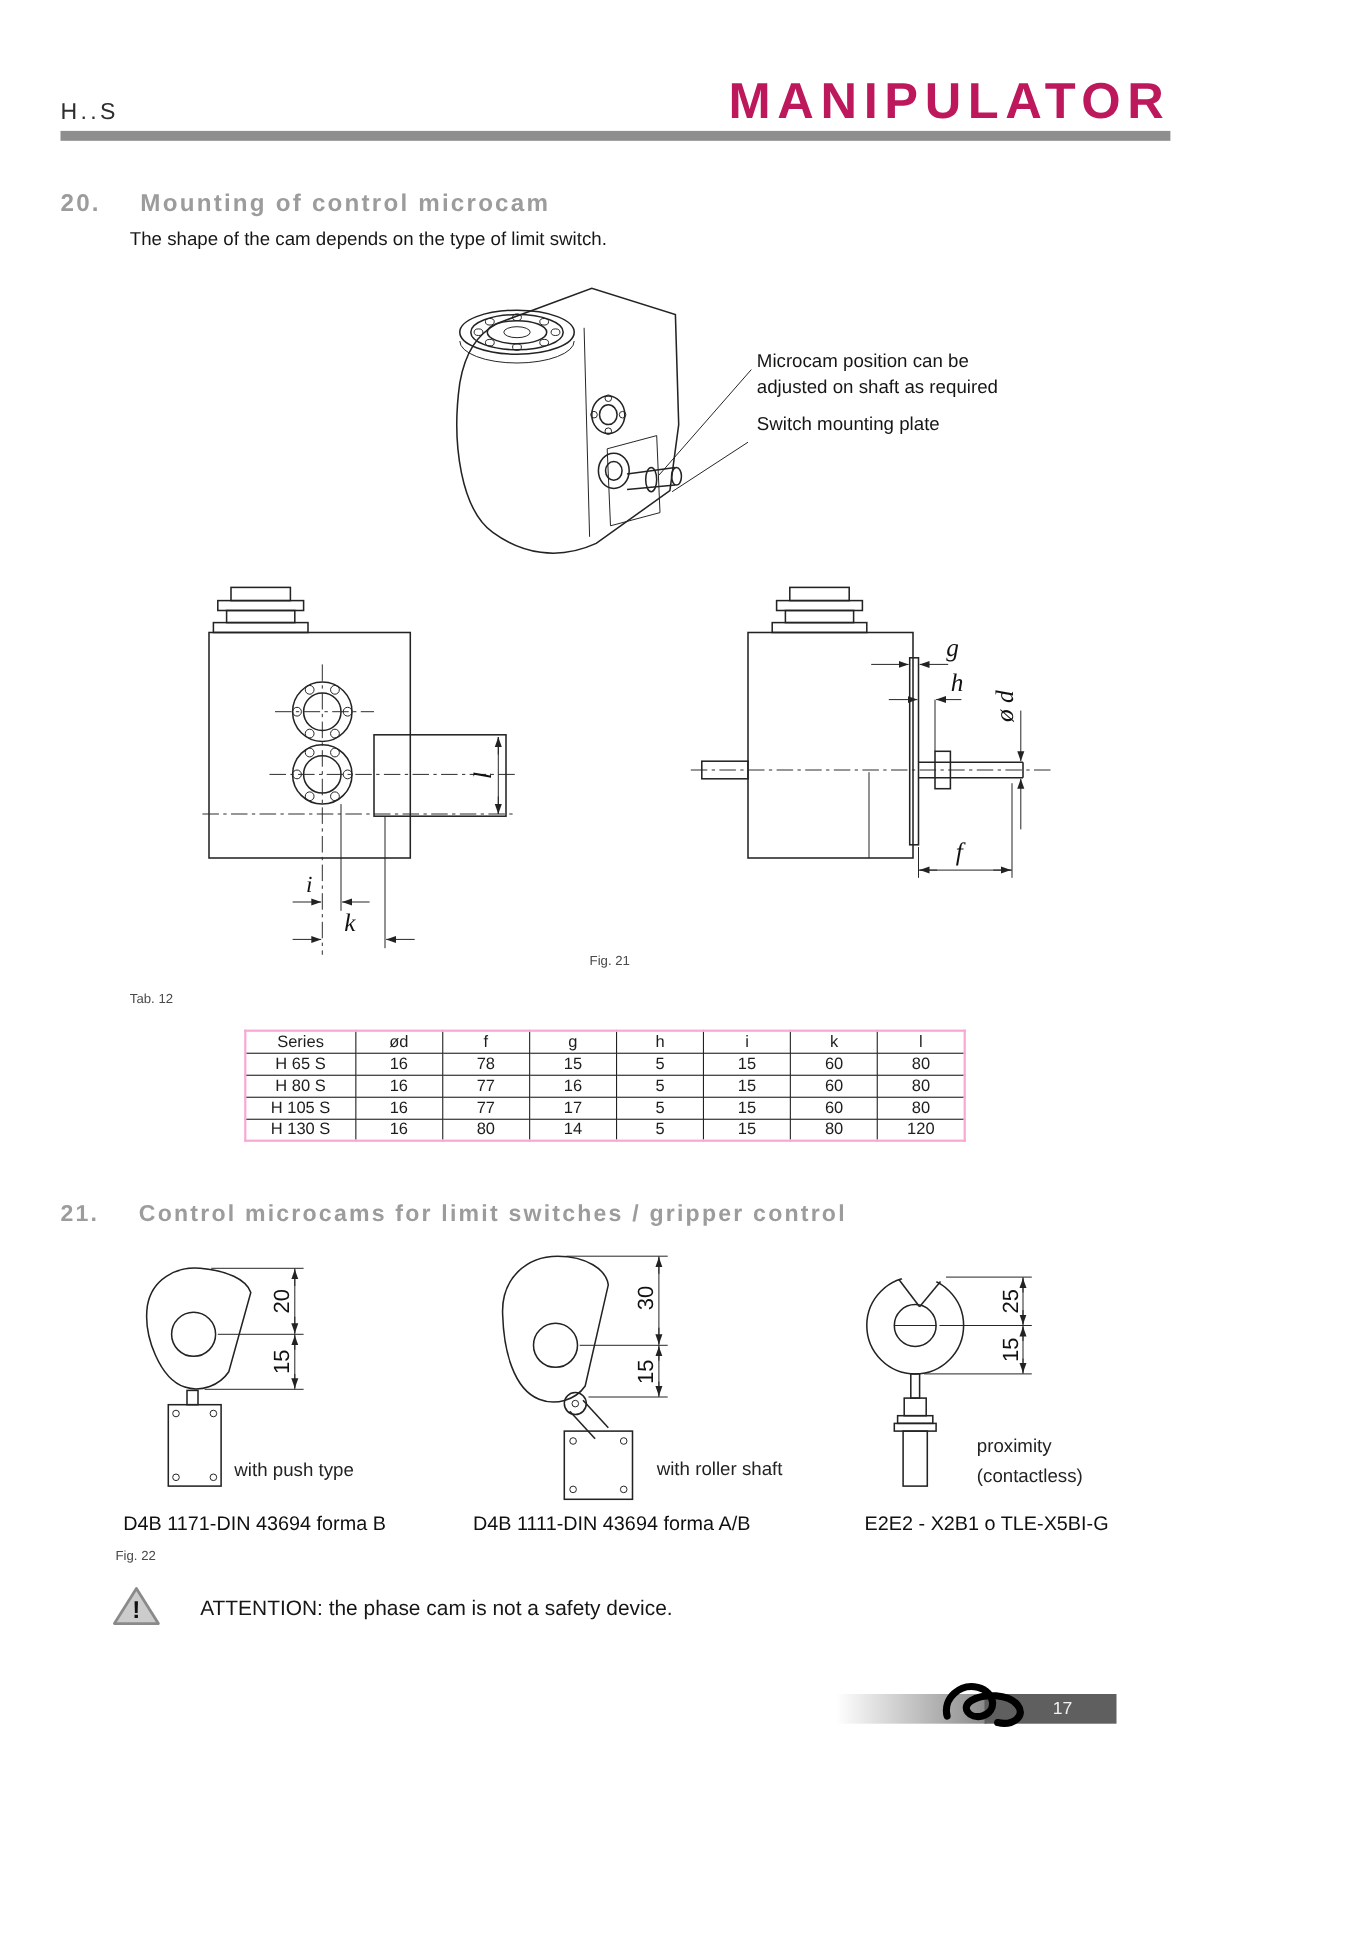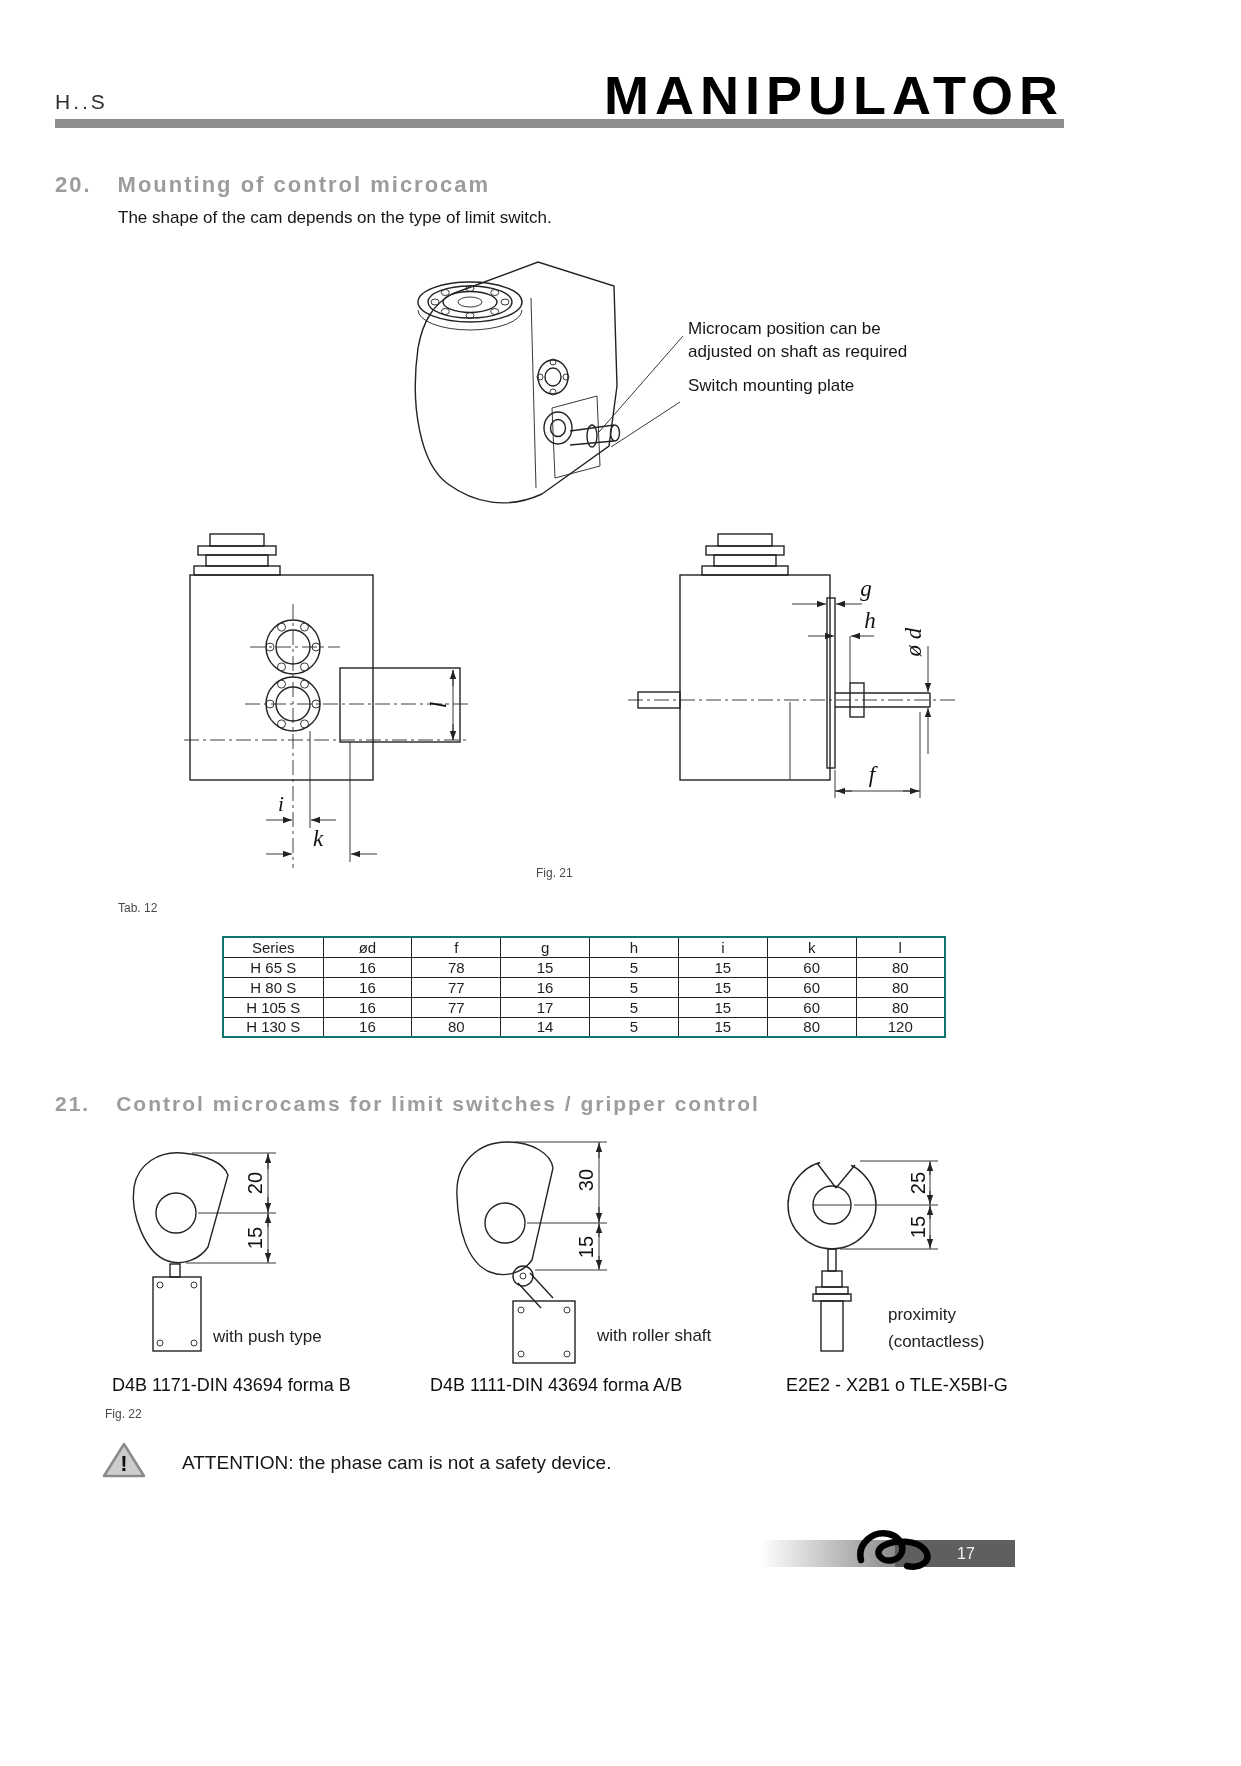--- a/index.html
+++ b/index.html
@@ -3,34 +3,34 @@
 <meta charset="utf-8">
 <style>
   *{margin:0;padding:0;box-sizing:border-box}
   html,body{background:#ffffff}
   .page{position:relative;width:1241px;height:1766px;background:#fff;
         font-family:"Liberation Sans",sans-serif;color:#1c1c1c;overflow:hidden;margin:0 auto}
   .abs{position:absolute}
 
   
   .hdr-model{font-size:21px;letter-spacing:3px;color:#2e2e2e}
-  .hdr-title{font-size:54px;font-weight:bold;letter-spacing:6px;color:#000000}
+  .hdr-title{font-size:46px;font-weight:bold;letter-spacing:6px;color:#be185d}
   .hdr-rule{background:#8e8e8e}
 
   
-  .sec-head{display:flex;gap:26px;font-size:22px;font-weight:bold;color:#9c9c9c;letter-spacing:2px;white-space:nowrap}
+  .sec-head{display:flex;gap:36px;font-size:22px;font-weight:bold;color:#9c9c9c;letter-spacing:2px;white-space:nowrap}
 
   .body-text{font-size:17px;color:#161616}
   .callout{font-size:17px;line-height:23px;color:#161616}
   .caption{font-size:12px;color:#4a4a4a}
   .cam-label{font-size:17px;color:#222}
   .part-no{font-size:18px;color:#101010}
 
   
-  table.dims{border-collapse:collapse;table-layout:fixed;width:724px;font-size:15px;color:#1e1e1e;border:2px solid #0f766e}
+  table.dims{border-collapse:collapse;table-layout:fixed;width:656px;font-size:15px;color:#1e1e1e;border:2px solid #f9a8d4}
   table.dims th,table.dims td{border:1px solid #222;font-weight:normal;text-align:center;height:20px;padding:0 2px}
 
   
   svg .ln{stroke:#232323;stroke-width:1.4;fill:none}
   svg .th{stroke:#232323;stroke-width:0.9;fill:none}
   svg .cl{stroke:#2a2a2a;stroke-width:0.9;fill:none;stroke-dasharray:15 4 3 4}
   svg text{font-family:"Liberation Sans",sans-serif;fill:#111}
   svg .dimtxt{font-family:"Liberation Serif",serif;font-style:italic;font-size:21px}
   svg .dimbig{font-family:"Liberation Serif",serif;font-style:italic;font-size:23px}
   svg .dimnum{font-size:20px}

